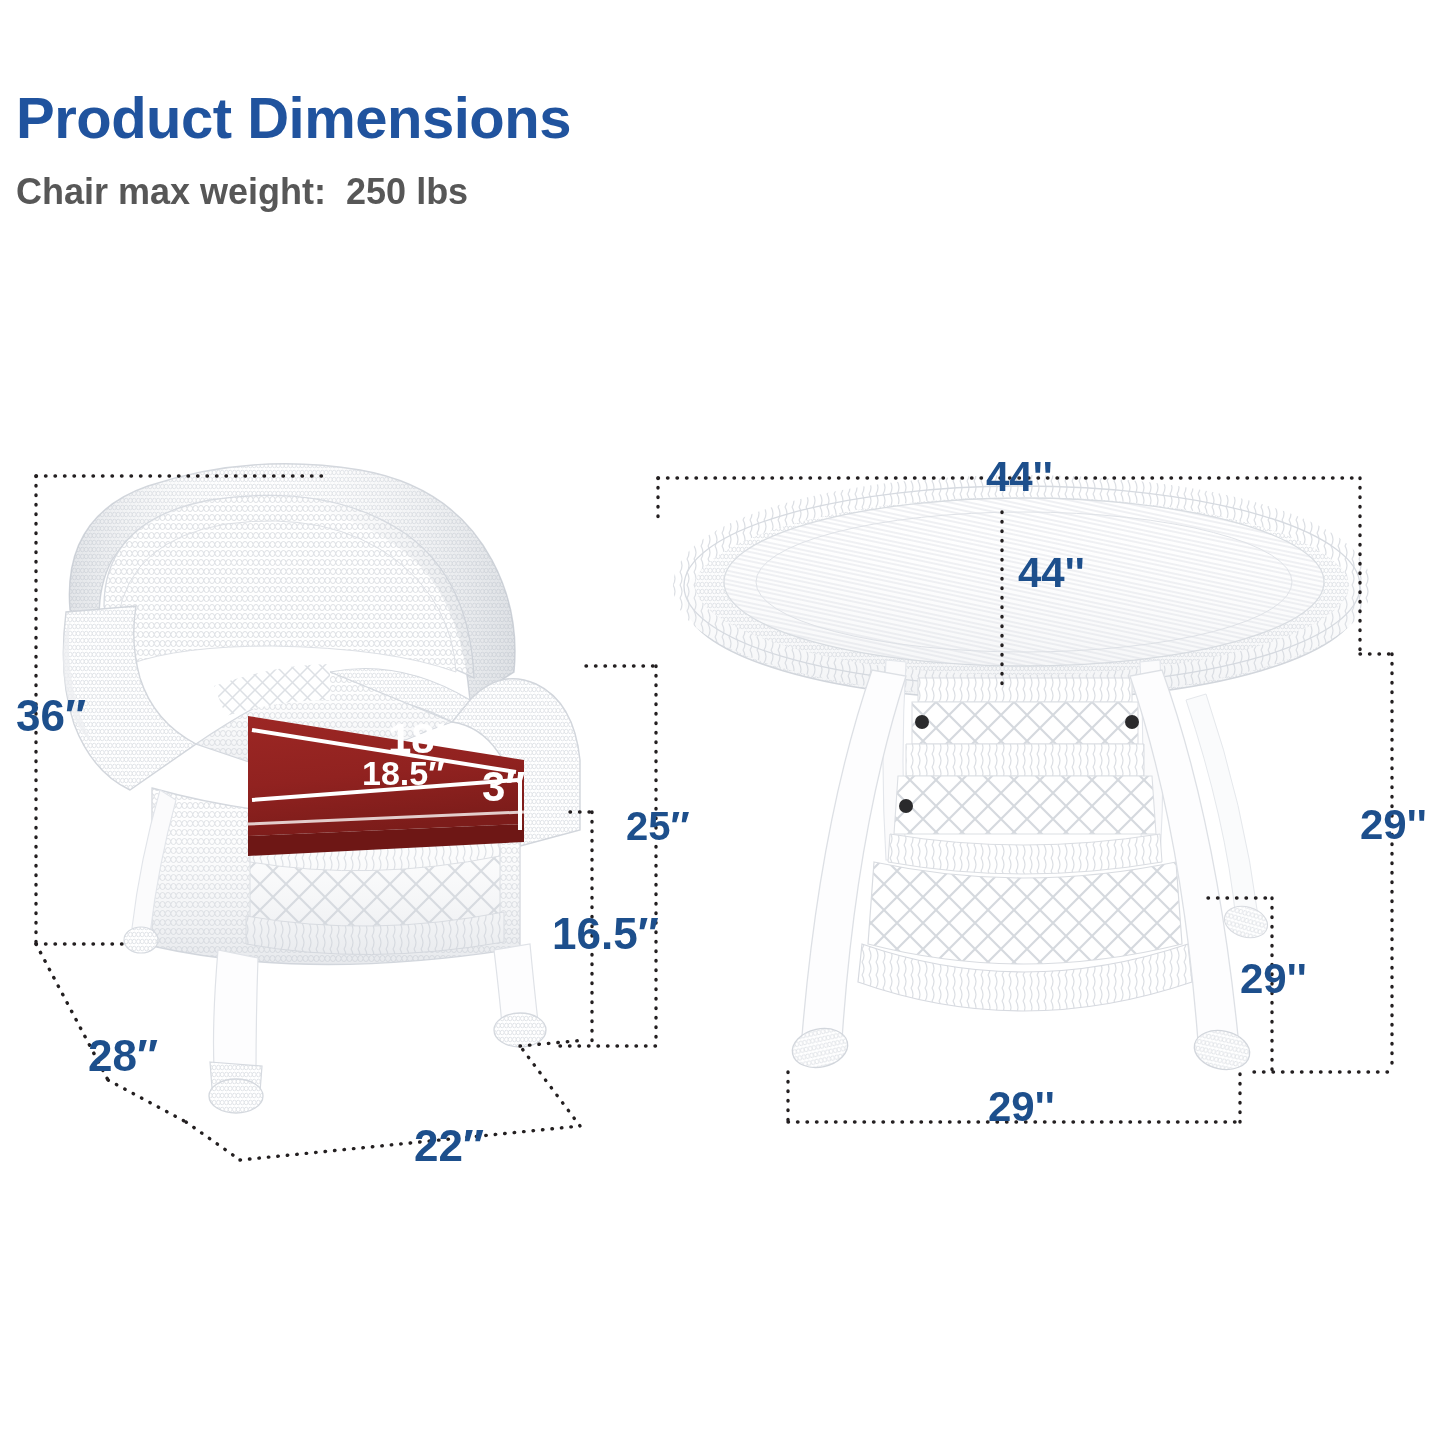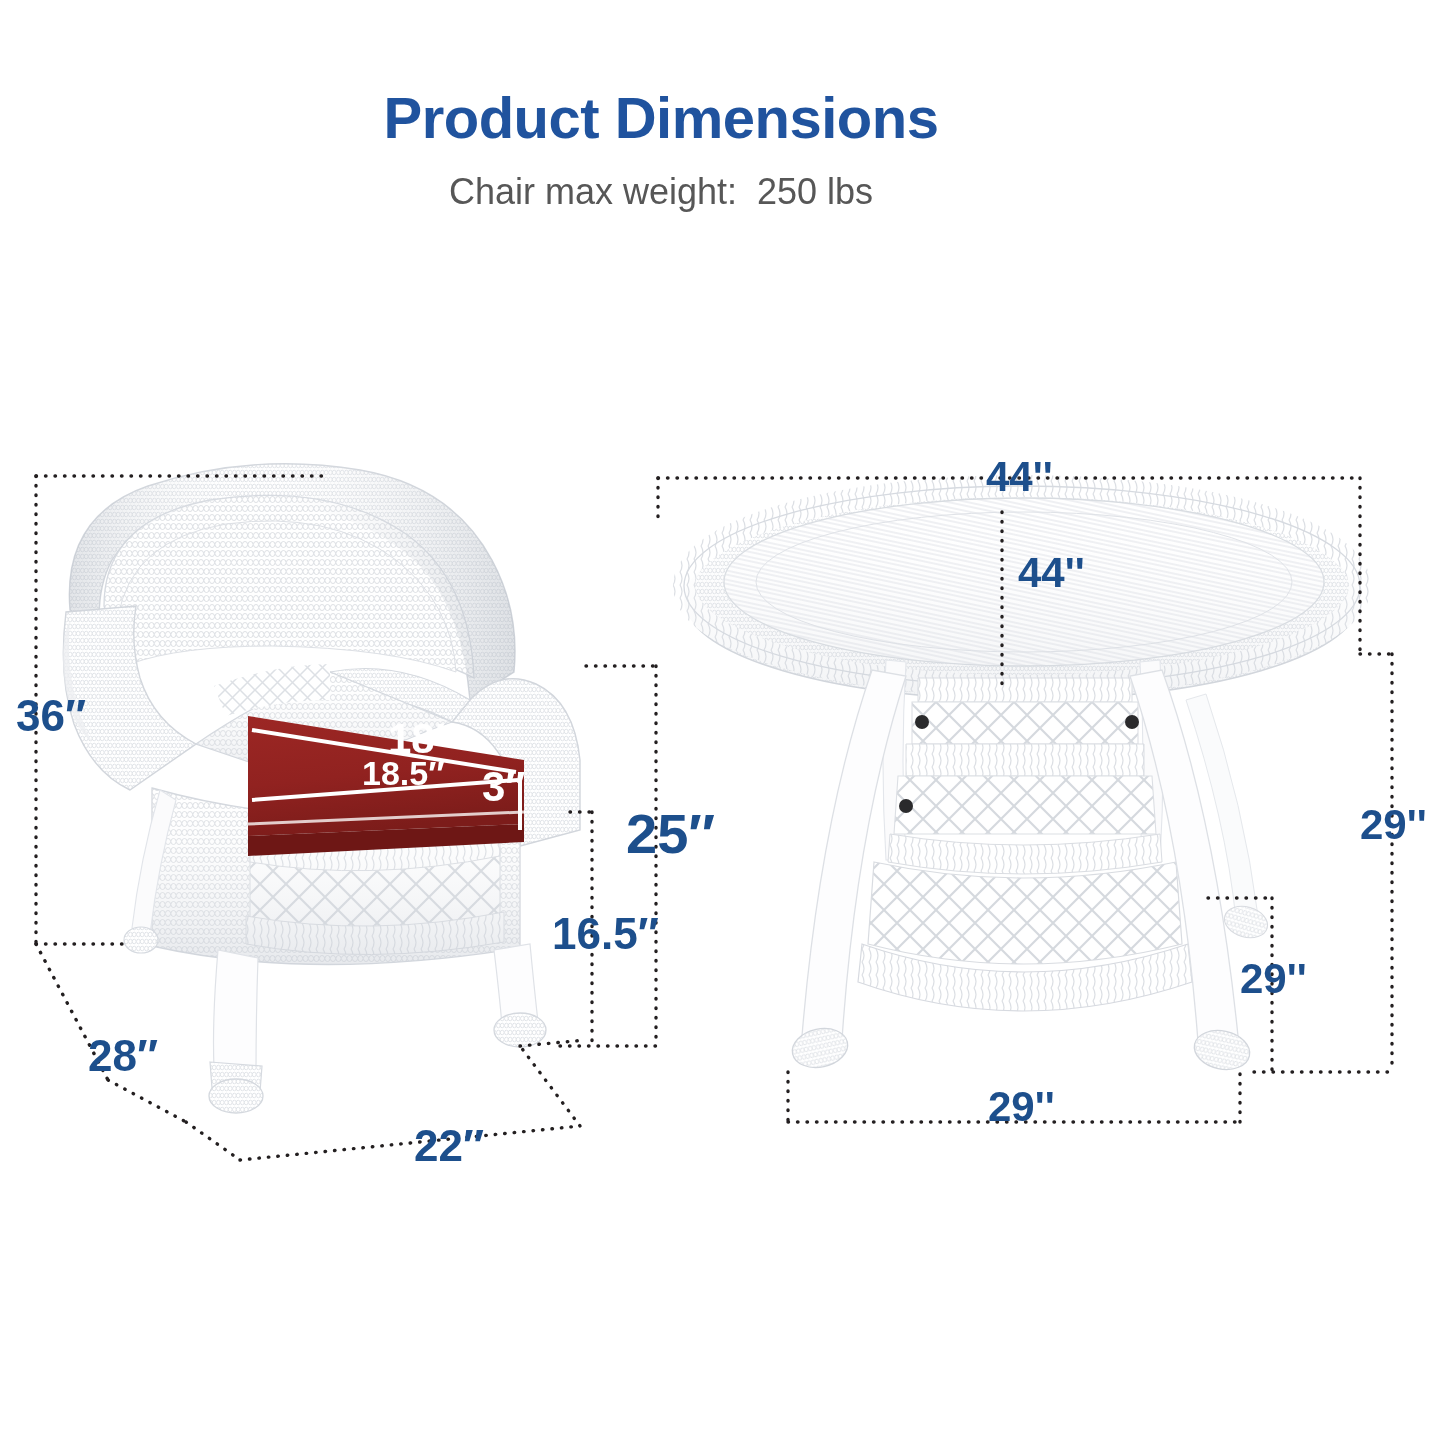--- a/index.html
+++ b/index.html
@@ -14,37 +14,36 @@
     position: relative;
     width: 1445px;
     height: 1445px;
     background: #ffffff;
     overflow: hidden;
   }
 
   
   #header {
     position: absolute;
-    left: 4px;
+    left: 16px;
     top: 88px;
     width: 1314px;
-    text-align: center;
   }
   #page-title {
     font-size: 58px;
     font-weight: bold;
     color: #20539e;
     letter-spacing: -0.5px;
     line-height: 1.05;
     white-space: pre;
   }
   #page-subtitle {
     margin-top: 22px;
     font-size: 36px;
-    font-weight: normal;
+    font-weight: bold;
     color: #575757;
     white-space: pre;
   }
 
   
   .art {
     position: absolute;
     left: 0;
     top: 0;
     width: 1445px;
@@ -265,21 +264,21 @@
       <path d="M1272 898 L1272 1070"></path>
 
       <path d="M788 1072 L788 1122"></path>
       <path d="M788 1122 L1240 1122"></path>
       <path d="M1240 1122 L1240 1072"></path>
     </g>
   </svg>
 
   <div class="dim" style="left:16px; top:694px; font-size:44px;">36″</div>
 
-  <div class="dim" style="left:626px; top:806px; font-size:56px;">25″</div>
+  <div class="dim" style="left:626px; top:806px; font-size:40px;">25″</div>
 
   <div class="dim" style="left:552px; top:904px; font-size:44px;margin-top:8px;">16.5″</div>
 
   <div class="dim" style="left:88px; top:1034px; font-size:44px;">28″</div>
 
   <div class="dim" style="left:406px; top:1124px; font-size:44px;margin-left:8px;">22″</div>
 
   <div class="dim onfabric" style="left:388px; top:718px; font-size:42px;">18″</div>
 
   <div class="dim onfabric" style="left:362px; top:756px; font-size:34px;">18.5″</div>

